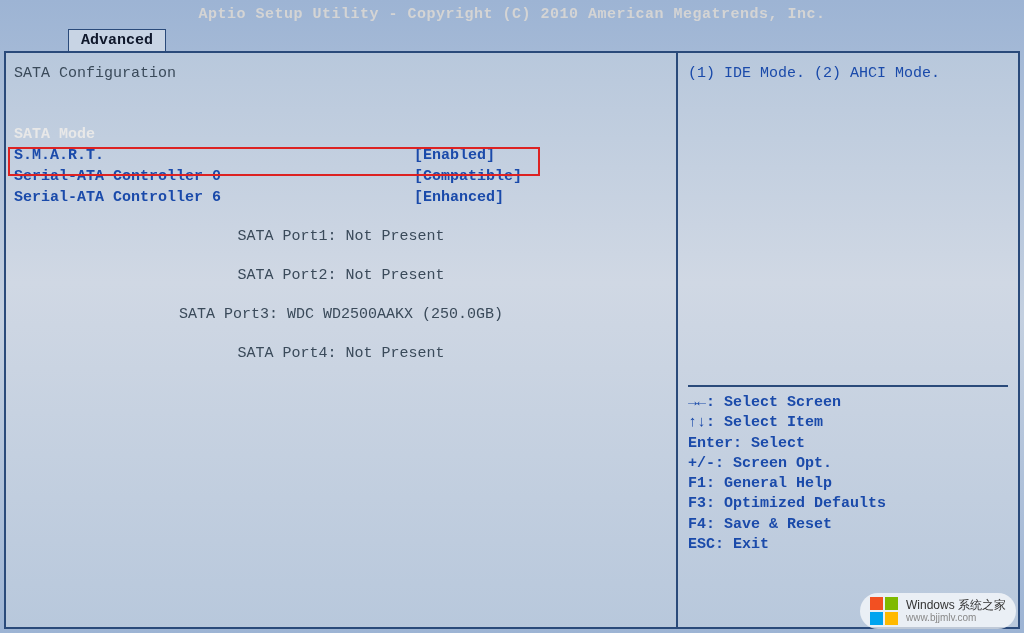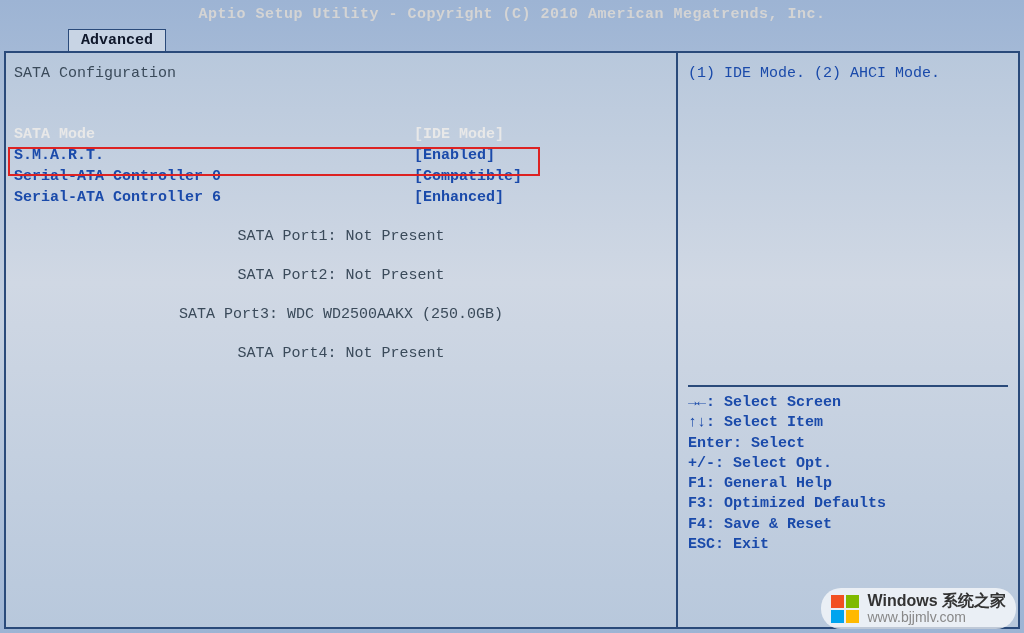--- a/index.html
+++ b/index.html
@@ -63,20 +63,21 @@
     }
     .setting-row {
       display: flex;
       color: #1a4aaa;
       padding: 2px 0;
       font-weight: bold;
     }
     .setting-row.selected {
       color: #e8e8e8;
       background: transparent;
+      gap: 41px;
     }
     .highlight-box {
       position: absolute;
       border: 2px solid #dd2222;
       left: 2px;
       top: 94px;
       width: 532px;
       height: 29px;
       pointer-events: none;
     }
@@ -136,25 +137,25 @@
     .wl2 { background: #7fba00; }
     .wl3 { background: #00a4ef; }
     .wl4 { background: #ffb900; }
     .watermark-text {
       font-family: "Microsoft YaHei", sans-serif;
       font-size: 13px;
       color: #333;
       line-height: 1.1;
     }
     .watermark-text .t1 {
-      font-weight: bold;
-      font-size: 16px;
+      font-weight: normal;
+      font-size: 12px;
     }
     .watermark-text .t2 {
-      font-size: 14px;
+      font-size: 10px;
       color: #888;
     }
   </style>
 </head>
 <body>
 
 <div class="header">
   <span>Aptio Setup Utility - Copyright (C) 2010 American Megatrends, Inc.</span>
 </div>
 
@@ -165,21 +166,20 @@
 </div>
 
 <div class="main-frame">
   <div class="left-panel">
     <div class="section-title">SATA Configuration</div>
 
     <div style="height:38px"></div>
 
     <div class="setting-row selected">
       <div class="setting-label">SATA Mode</div>
-      <div class="setting-value">[IDE Mode]</div>
     </div>
     <div class="setting-row">
       <div class="setting-label">S.M.A.R.T.</div>
       <div class="setting-value">[Enabled]</div>
     </div>
     <div class="setting-row">
       <div class="setting-label">Serial-ATA Controller 0</div>
       <div class="setting-value">[Compatible]</div>
     </div>
     <div class="setting-row">
@@ -195,21 +195,21 @@
     <div class="highlight-box"></div>
   </div>
 
   <div class="right-panel">
     <div class="help-text">(1) IDE Mode. (2) AHCI Mode.</div>
     <div class="spacer"></div>
     <div class="divider"></div>
     <div class="keyhelp">→←: Select Screen</div>
     <div class="keyhelp">↑↓: Select Item</div>
     <div class="keyhelp">Enter: Select</div>
-    <div class="keyhelp">+/-: Select Opt.</div>
+    <div class="keyhelp">+/-: Screen Opt.</div>
     <div class="keyhelp">F1: General Help</div>
     <div class="keyhelp">F3: Optimized Defaults</div>
     <div class="keyhelp">F4: Save &amp; Reset</div>
     <div class="keyhelp">ESC: Exit</div>
     <div style="height:60px"></div>
   </div>
 </div>
 
 <div class="watermark">
   <div class="watermark-logo">

